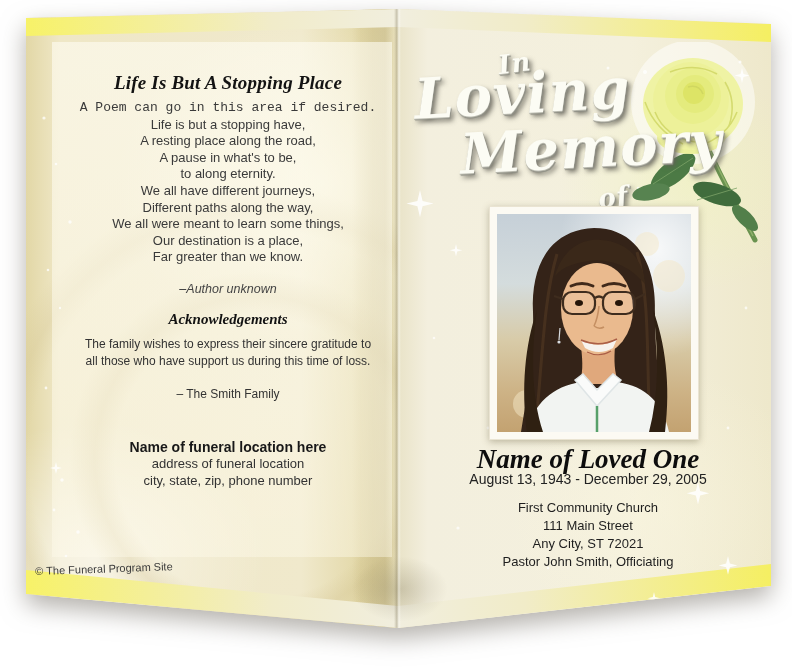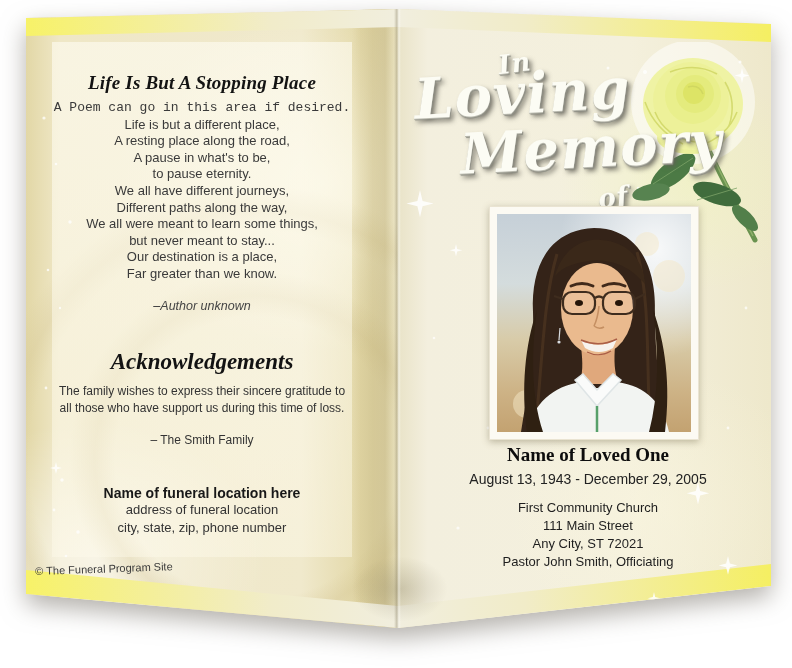--- a/index.html
+++ b/index.html
@@ -11,30 +11,30 @@
            clip-path:polygon(0px 10px,372px 1px,745px 16px,745px 578px,372px 620px,0px 586px);}
   
   .panel-left{position:relative;width:372px;height:100%;background-color:#ece4c4;
     background-image:
       radial-gradient(circle at 62% 72%, rgba(255,253,240,0) 28%, rgba(206,190,138,0.28) 32%, rgba(206,190,138,0) 37%, rgba(206,190,138,0) 45%, rgba(206,190,138,0.22) 49%, rgba(206,190,138,0) 54%),
       radial-gradient(ellipse 280px 220px at 18% 88%, rgba(255,255,255,0.55), rgba(255,255,255,0) 62%),
       radial-gradient(ellipse 320px 260px at 80% 28%, rgba(255,252,235,0.6), rgba(240,230,190,0) 65%),
       linear-gradient(90deg,#e2d7a6 0%,#efe7c6 9%,#f0e9cc 74%,#e3d8a8 90%,#eee7c6 100%);}
   .panel-left::after{content:"";position:absolute;right:0;top:0;bottom:0;width:46px;
       background:linear-gradient(90deg, rgba(188,172,112,0) 0%, rgba(188,172,112,0.40) 45%, rgba(182,166,108,0.45) 72%, rgba(235,228,192,0.30) 100%);}
-  .poem-box{position:absolute;left:26px;top:34px;width:300px;height:515px;z-index:2;
+  .poem-box{position:absolute;left:26px;top:34px;width:328px;height:515px;z-index:2;
       background:linear-gradient(180deg, rgba(255,253,244,0.60), rgba(255,251,236,0.42));
-      text-align:center;color:#333;}
+      text-align:center;color:#333;padding-left:12px;}
   .poem-title{margin-top:30px;font-family:"Liberation Serif", serif;font-style:italic;font-weight:bold;
       font-size:19px;color:#131313;letter-spacing:.2px;}
   .poem-line{font-size:13px;line-height:16.6px;color:#3a3a3a;}
   .poem-line.first{margin-top:6px;font-family:Liberation Mono, monospace;}
   .attribution{margin-top:16px;font-style:italic;font-size:12.5px;color:#444;}
-  .ack-title{margin-top:36px;font-family:"Liberation Serif", serif;font-style:italic;font-weight:bold;
-      font-size:23px;color:#131313;}
+  .ack-title{margin-top:15px;font-family:"Liberation Serif", serif;font-style:italic;font-weight:bold;
+      font-size:15px;color:#131313;}
   .ack-body{margin:8px auto 0;width:292px;font-size:12px;line-height:1.45;color:#333;}
   .ack-sign{margin-top:16px;font-size:12px;color:#333;}
   .loc-name{margin-top:38px;font-weight:bold;font-size:14px;color:#181818;}
   .loc-line{font-size:13px;line-height:1.35;color:#333;}
   .copyright{position:absolute;left:9px;top:557px;z-index:3;font-size:11px;color:#3a3a3a;
       transform:rotate(-2deg);transform-origin:left top;}
   
   .panel-right{position:relative;width:373px;height:100%;background-color:#f1ecd6;
     background-image:
       radial-gradient(ellipse 200px 170px at 78% 28%, rgba(240,244,190,0.55), rgba(240,244,190,0) 65%),
@@ -50,46 +50,45 @@
       text-shadow:0 1px 0 #b9b9ae, 1px 2px 1px #8f8f85, 3px 4px 5px rgba(96,94,85,0.85);}
   .h-in{left:100px;top:40px;font-size:26px;transform:rotate(-8deg);}
   .h-loving{left:16px;top:52px;font-size:56px;transform:rotate(-3deg);}
   .h-memory{left:62px;top:106px;font-size:56px;transform:rotate(-3deg);}
   .h-of{left:200px;top:174px;font-size:26px;transform:rotate(-8deg);}
   .rose{position:absolute;right:-4px;top:34px;width:150px;height:205px;z-index:3;}
   .photo-frame{position:absolute;left:91px;top:198px;width:194px;height:218px;z-index:4;
       background:#fcfaf3;padding:7px;border:1px solid #eae4d2;
       box-shadow:0 2px 7px rgba(120,110,80,0.45);}
   .rp-center{position:absolute;left:10px;width:360px;text-align:center;z-index:4;}
-  .dname{top:436px;font-family:"Liberation Serif", serif;font-weight:bold;
-      font-size:19px;color:#0d0d0d;}
+  .dname{top:436px;font-family:"Liberation Serif", serif;font-style:italic;font-weight:bold;
+      font-size:27px;color:#0d0d0d;}
   .dates{top:463px;font-size:14px;color:#222;}
   .church{top:491px;font-size:13px;line-height:18px;color:#1e1e1e;text-align:center;}
   .sparkles{position:absolute;inset:0;z-index:3;pointer-events:none;}
   .bands{position:absolute;inset:0;z-index:2;pointer-events:none;}
 </style>
 </head>
 <body>
 
 <div class="stage">
   <div class="shadow-wrap">
     <div class="booklet">
 
       <div class="panel-left">
         <div class="poem-box">
           <div class="poem-title">Life Is But A Stopping Place</div>
           <div class="poem-line first">A Poem can go in this area if desired.</div>
-          <div class="poem-line">Life is but a different place,</div>
+          <div class="poem-line">Life is but a stopping have,</div>
           <div class="poem-line">A resting place along the road,</div>
           <div class="poem-line">A pause in what's to be,</div>
-          <div class="poem-line">to pause eternity.</div>
+          <div class="poem-line">to along eternity.</div>
           <div class="poem-line">We all have different journeys,</div>
           <div class="poem-line">Different paths along the way,</div>
           <div class="poem-line">We all were meant to learn some things,</div>
-          <div class="poem-line">but never meant to stay...</div>
           <div class="poem-line">Our destination is a place,</div>
           <div class="poem-line">Far greater than we know.</div>
           <div class="attribution">–Author unknown</div>
           <div class="ack-title">Acknowledgements</div>
           <div class="ack-body">The family wishes to express their sincere gratitude to all those who have support us during this time of loss.</div>
           <div class="ack-sign">– The Smith Family</div>
           <div class="loc-name">Name of funeral location here</div>
           <div class="loc-line">address of funeral location</div>
           <div class="loc-line">city, state, zip, phone number</div>
         </div>

